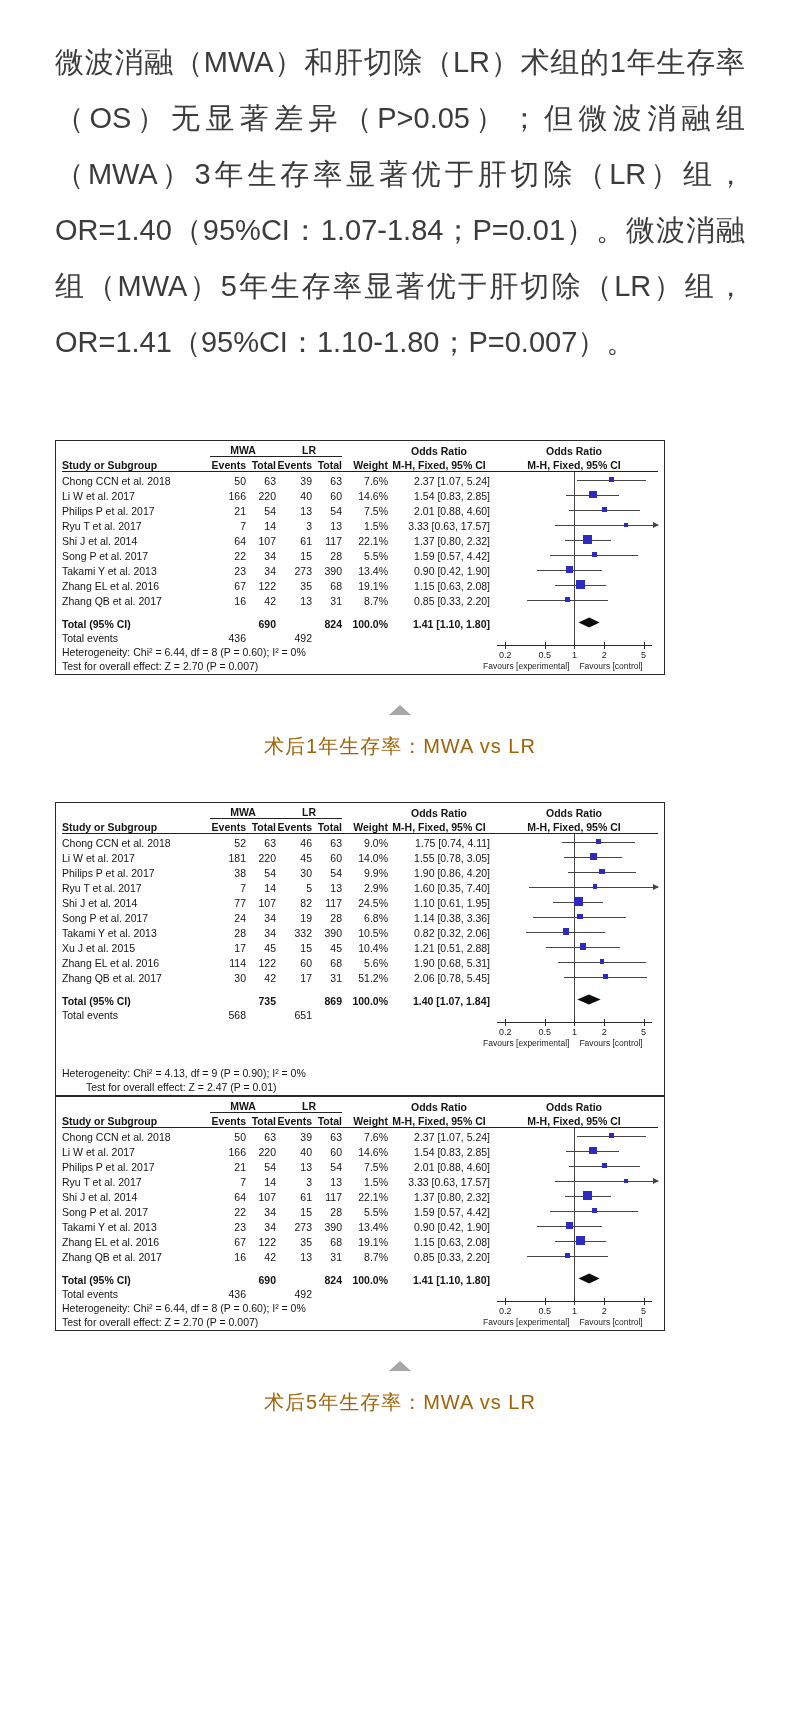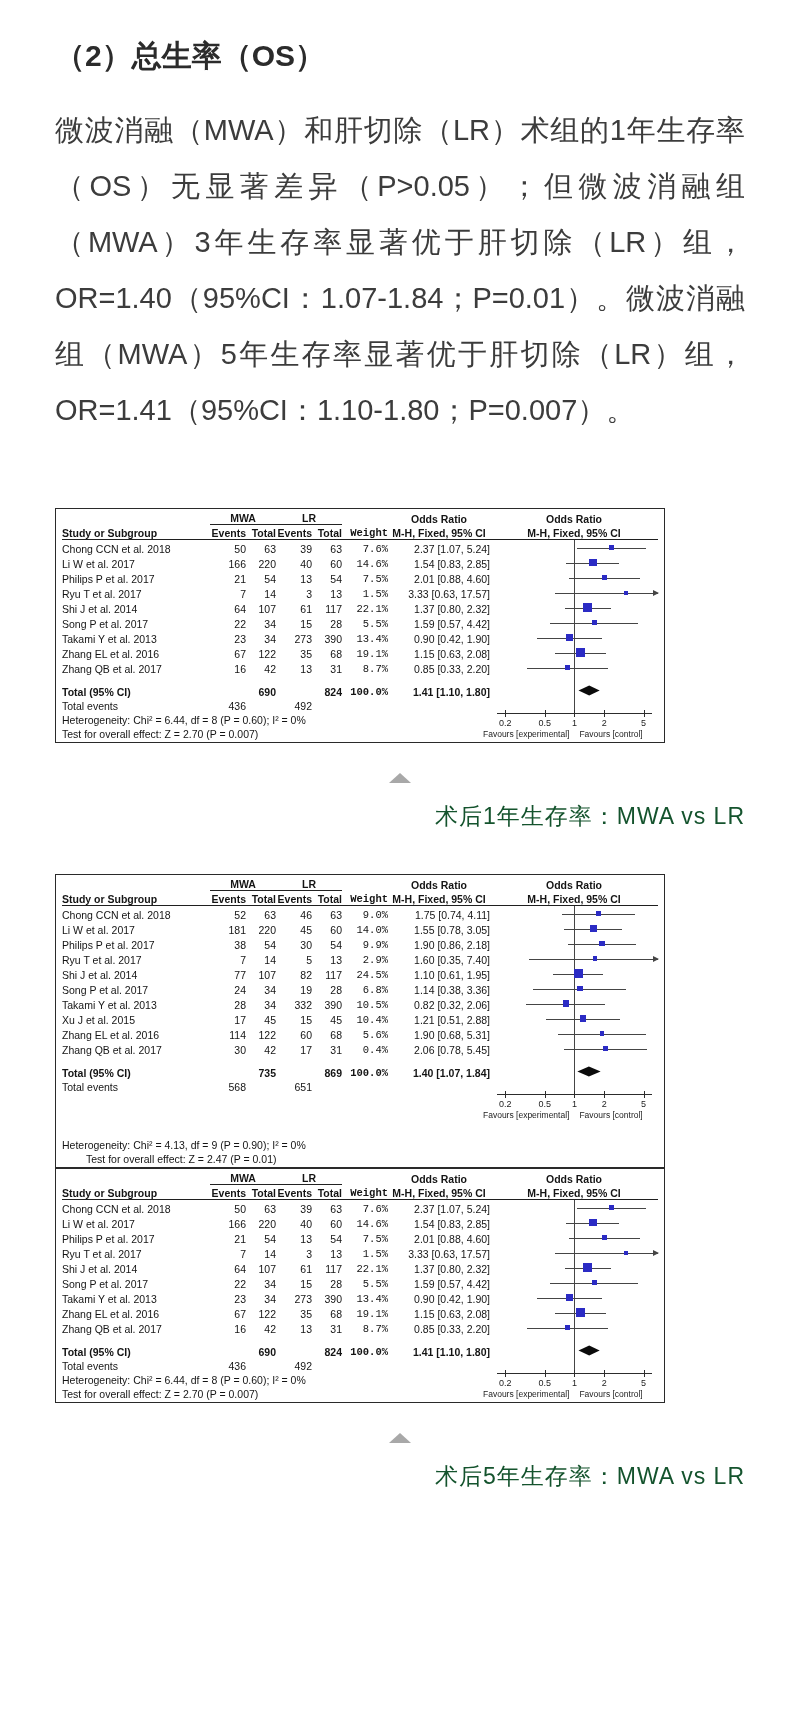--- a/index.html
+++ b/index.html
@@ -13,21 +13,21 @@
   
   .fp-box{width:610px;border:1.5px solid #2a2a2a;box-sizing:border-box;
           padding:3px 6px 2px;font-size:10.5px;line-height:normal;color:#141414;background:#fff;}
   .fp-row{display:flex;align-items:flex-end;height:15px;}
   .bold{font-weight:bold;}
   .c{flex:none;box-sizing:border-box;white-space:nowrap;overflow:visible;}
   .num{text-align:right;}
   .c-name{width:148px;text-align:left;margin-top:44px;}
   .c-e1,.c-e2{width:36px;}
   .c-t1,.c-t2{width:30px;}
-  .c-w{width:46px;font-family:Liberation Mono, monospace;}
+  .c-w{width:46px;}
   .c-or{width:102px;text-align:right;}
   .c-orh{width:102px;text-align:center;}
   .c-grp{width:66px;text-align:center;border-bottom:1px solid #222;}
   .c-plot{width:168px;position:relative;align-self:stretch;}
   .c-ploth{width:168px;text-align:center;}
   .c-wide{width:428px;text-align:left;}
   .sp{width:428px;}
   .fp-h2{border-bottom:1.5px solid #1f1f1f;}
   .fp-footer{position:relative;}
 
@@ -40,28 +40,27 @@
   .axis{position:absolute;width:168px;height:34px;}
   .ax-line{position:absolute;height:1px;background:#2c2c2c;top:4px;}
   .ax-tick{position:absolute;top:1px;width:1px;height:7px;background:#2c2c2c;}
   .ax-lab{position:absolute;top:9px;font-size:9px;transform:translateX(-50%);color:#1c1c1c;}
   .fav{position:absolute;top:20px;font-size:8.5px;color:#1c1c1c;white-space:nowrap;}
 
   
   .cap-block{text-align:center;margin:30px 0 42px;}
   .tri{width:0;height:0;border-left:11px solid transparent;border-right:11px solid transparent;
        border-bottom:10px solid #a8a8a8;margin:0 auto 18px;cursor:pointer;}
-  .caption{font-size:23px;color:#14532d;letter-spacing:1px;text-align:right;}
+  .caption{font-size:20px;color:#a16207;letter-spacing:1px;}
 </style>
 </head>
 <body>
 
 <div class="page">
 
-  <h1 class="heading">（2）总生率（OS）</h1>
 
   <p class="body-text">微波消融（MWA）和肝切除（LR）术组的1年生存率（OS）无显著差异（P&gt;0.05）；但微波消融组（MWA）3年生存率显著优于肝切除（LR）组，OR=1.40（95%CI：1.07-1.84；P=0.01）。微波消融组（MWA）5年生存率显著优于肝切除（LR）组，OR=1.41（95%CI：1.10-1.80；P=0.007）。</p>
 
   <figure style="margin:0">
     <div class="fp-box" id="fp0">
         <div class="fp-row bold" style="height: 13px;">
           <div class="c c-name"></div>
           <div class="c c-grp">MWA</div>
           <div class="c c-grp">LR</div>
           <div class="c c-w"></div>
@@ -316,21 +315,21 @@
             <div class="sq" style="height: 7px; width: 7px; left: 99.7545px; top: 50%; margin-top: -3.5px; background: rgb(43, 43, 196);"></div>
           </div>
         </div>
         <div class="fp-row" style="height: 15px;">
           <div class="c c-name">Philips P et al. 2017</div>
           <div class="c c-e1 num">38</div>
           <div class="c c-t1 num">54</div>
           <div class="c c-e2 num">30</div>
           <div class="c c-t2 num">54</div>
           <div class="c c-w num">9.9%</div>
-          <div class="c c-or num">1.90 [0.86, 2.18]</div>
+          <div class="c c-or num">1.90 [0.86, 4.20]</div>
           <div class="c c-plot">
             <div class="vl"></div>
             <div class="ci" style="left: 77.9568px; width: 68.1061px;"></div>
             <div class="sq" style="height: 5.975px; width: 5.975px; left: 109.01px; top: 50%; margin-top: -2.9875px; background: rgb(43, 43, 196);"></div>
           </div>
         </div>
         <div class="fp-row" style="height: 15px;">
           <div class="c c-name">Ryu T et al. 2017</div>
           <div class="c c-e1 num">7</div>
           <div class="c c-t1 num">14</div>
@@ -414,21 +413,21 @@
             <div class="ci" style="left: 67.8717px; width: 88.2619px;"></div>
             <div class="sq" style="height: 4.9px; width: 4.9px; left: 109.548px; top: 50%; margin-top: -2.45px; background: rgb(43, 43, 196);"></div>
           </div>
         </div>
         <div class="fp-row" style="height: 15px;">
           <div class="c c-name">Zhang QB et al. 2017</div>
           <div class="c c-e1 num">30</div>
           <div class="c c-t1 num">42</div>
           <div class="c c-e2 num">17</div>
           <div class="c c-t2 num">31</div>
-          <div class="c c-w num">0.4%</div>
+          <div class="c c-w num">51.2%</div>
           <div class="c c-or num">2.06 [0.78, 5.45]</div>
           <div class="c c-plot">
             <div class="vl"></div>
             <div class="ci" style="left: 73.7637px; width: 83.4875px;"></div>
             <div class="sq" style="height: 5.05px; width: 5.05px; left: 112.945px; top: 50%; margin-top: -2.525px; background: rgb(43, 43, 196);"></div>
           </div>
         </div>
         <div class="fp-row" style="height: 8px;">
           <div class="c sp"></div>
           <div class="c c-plot">

